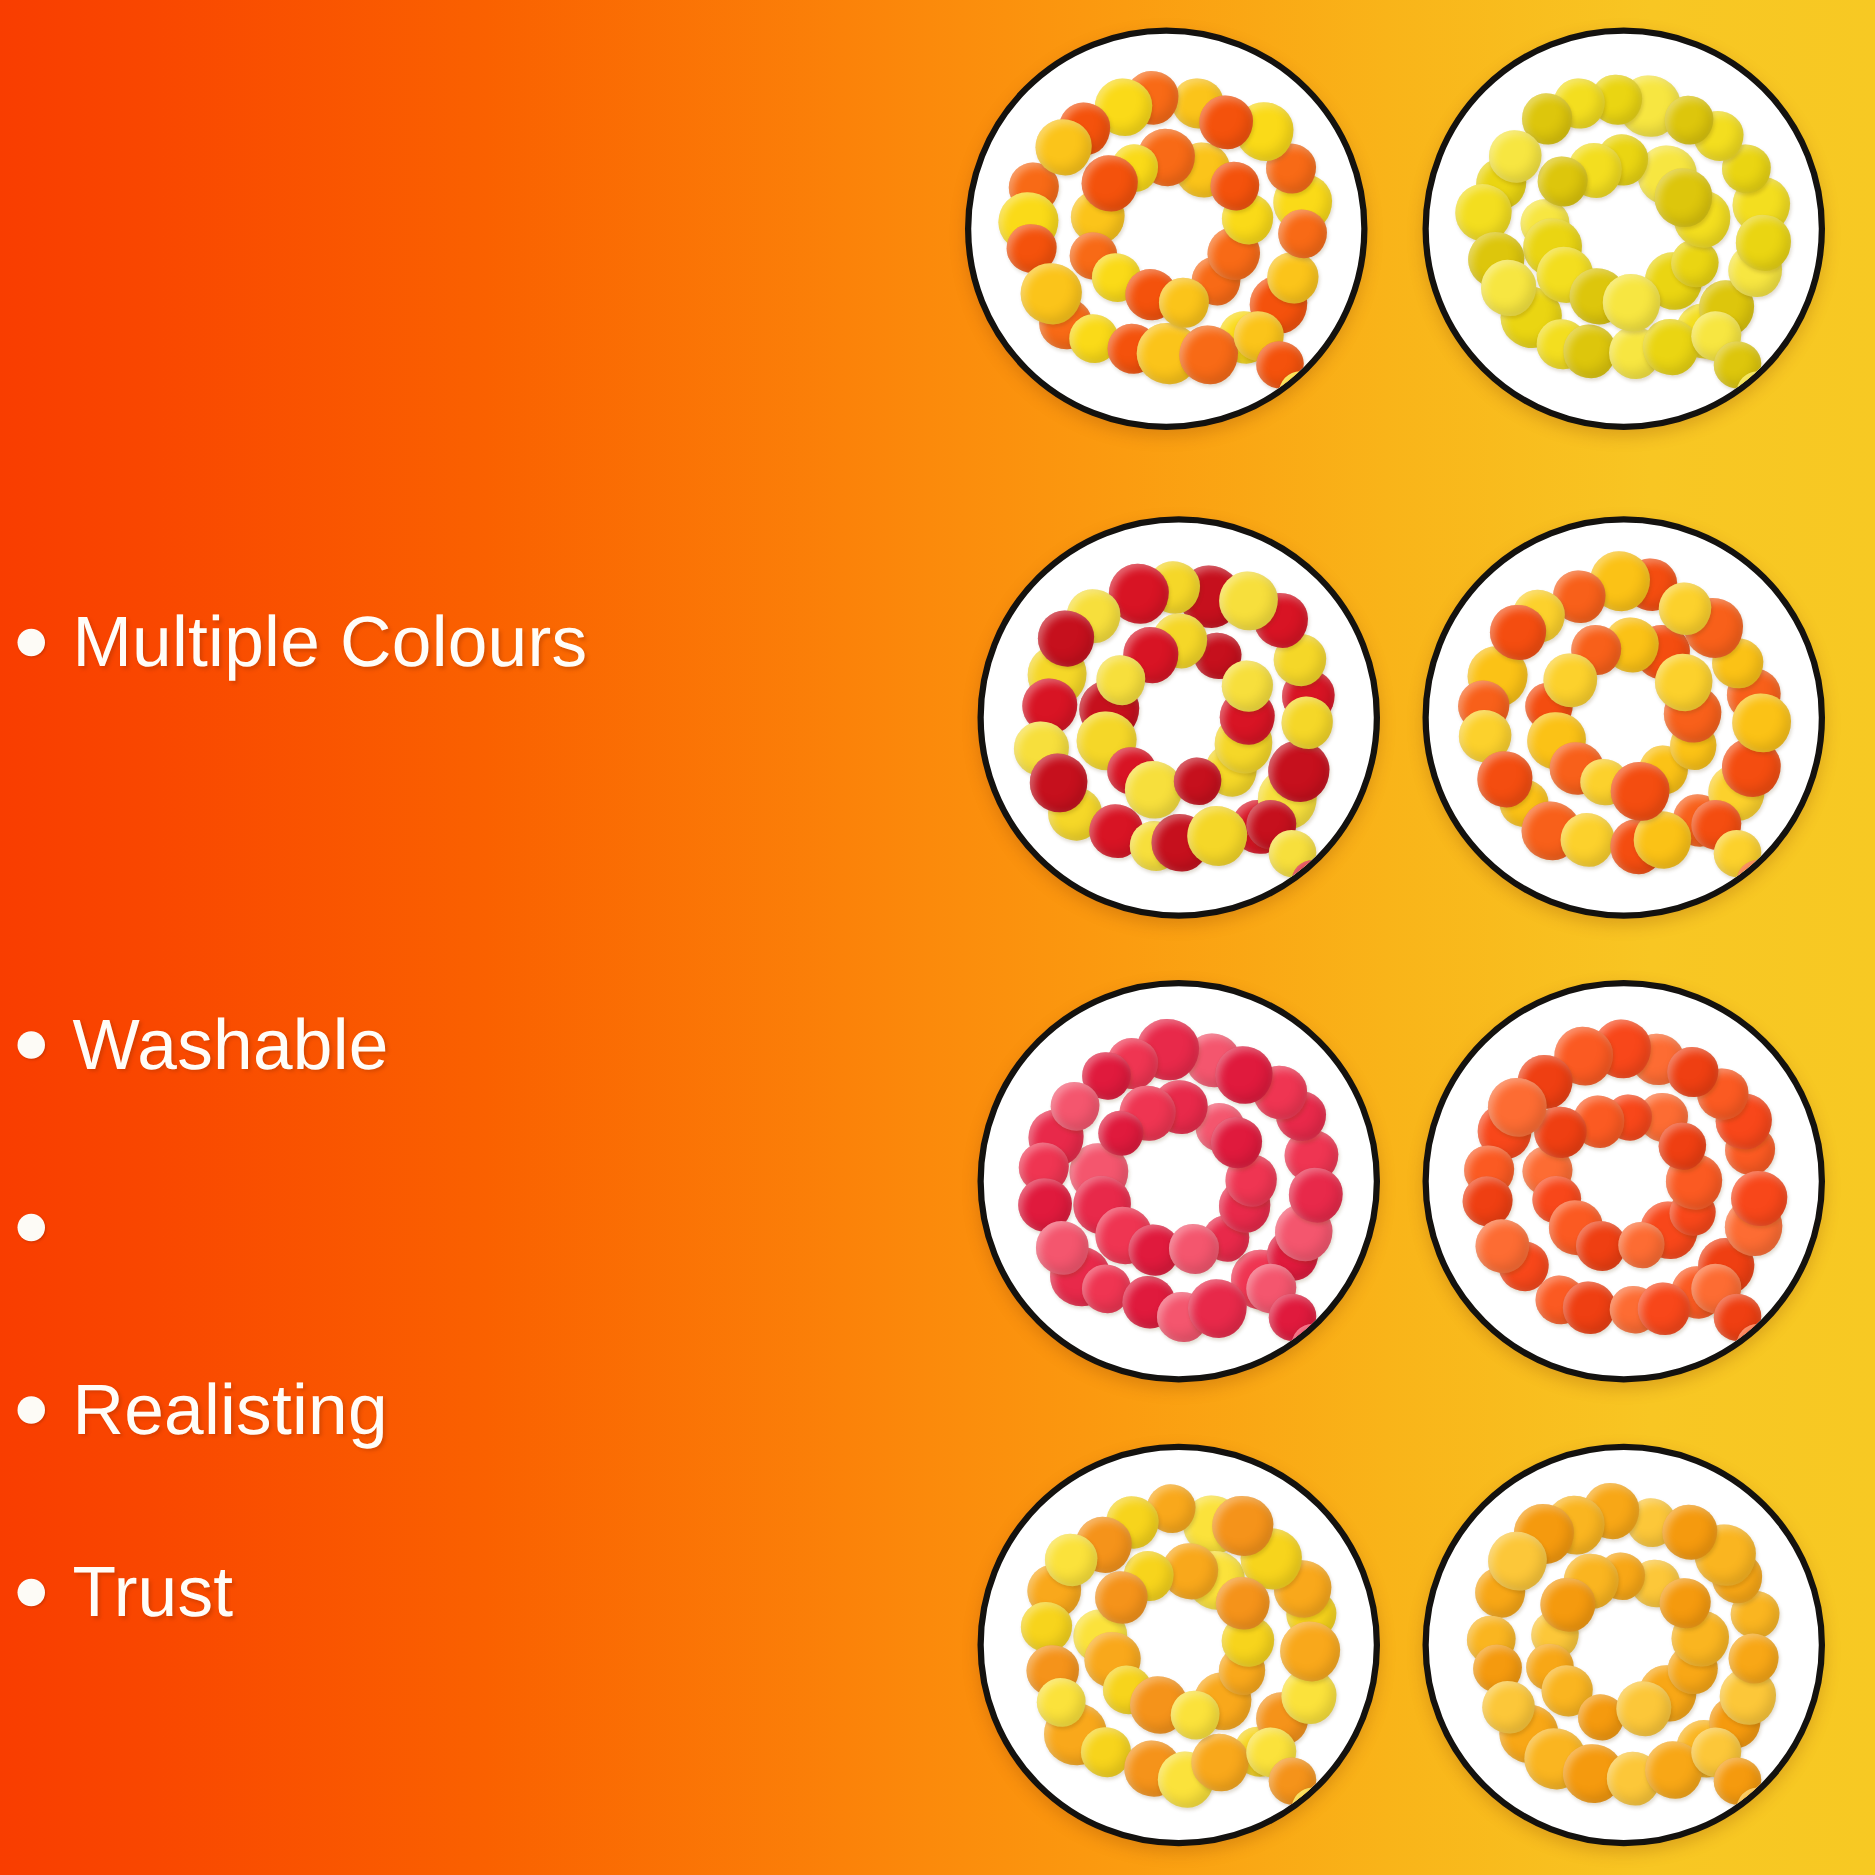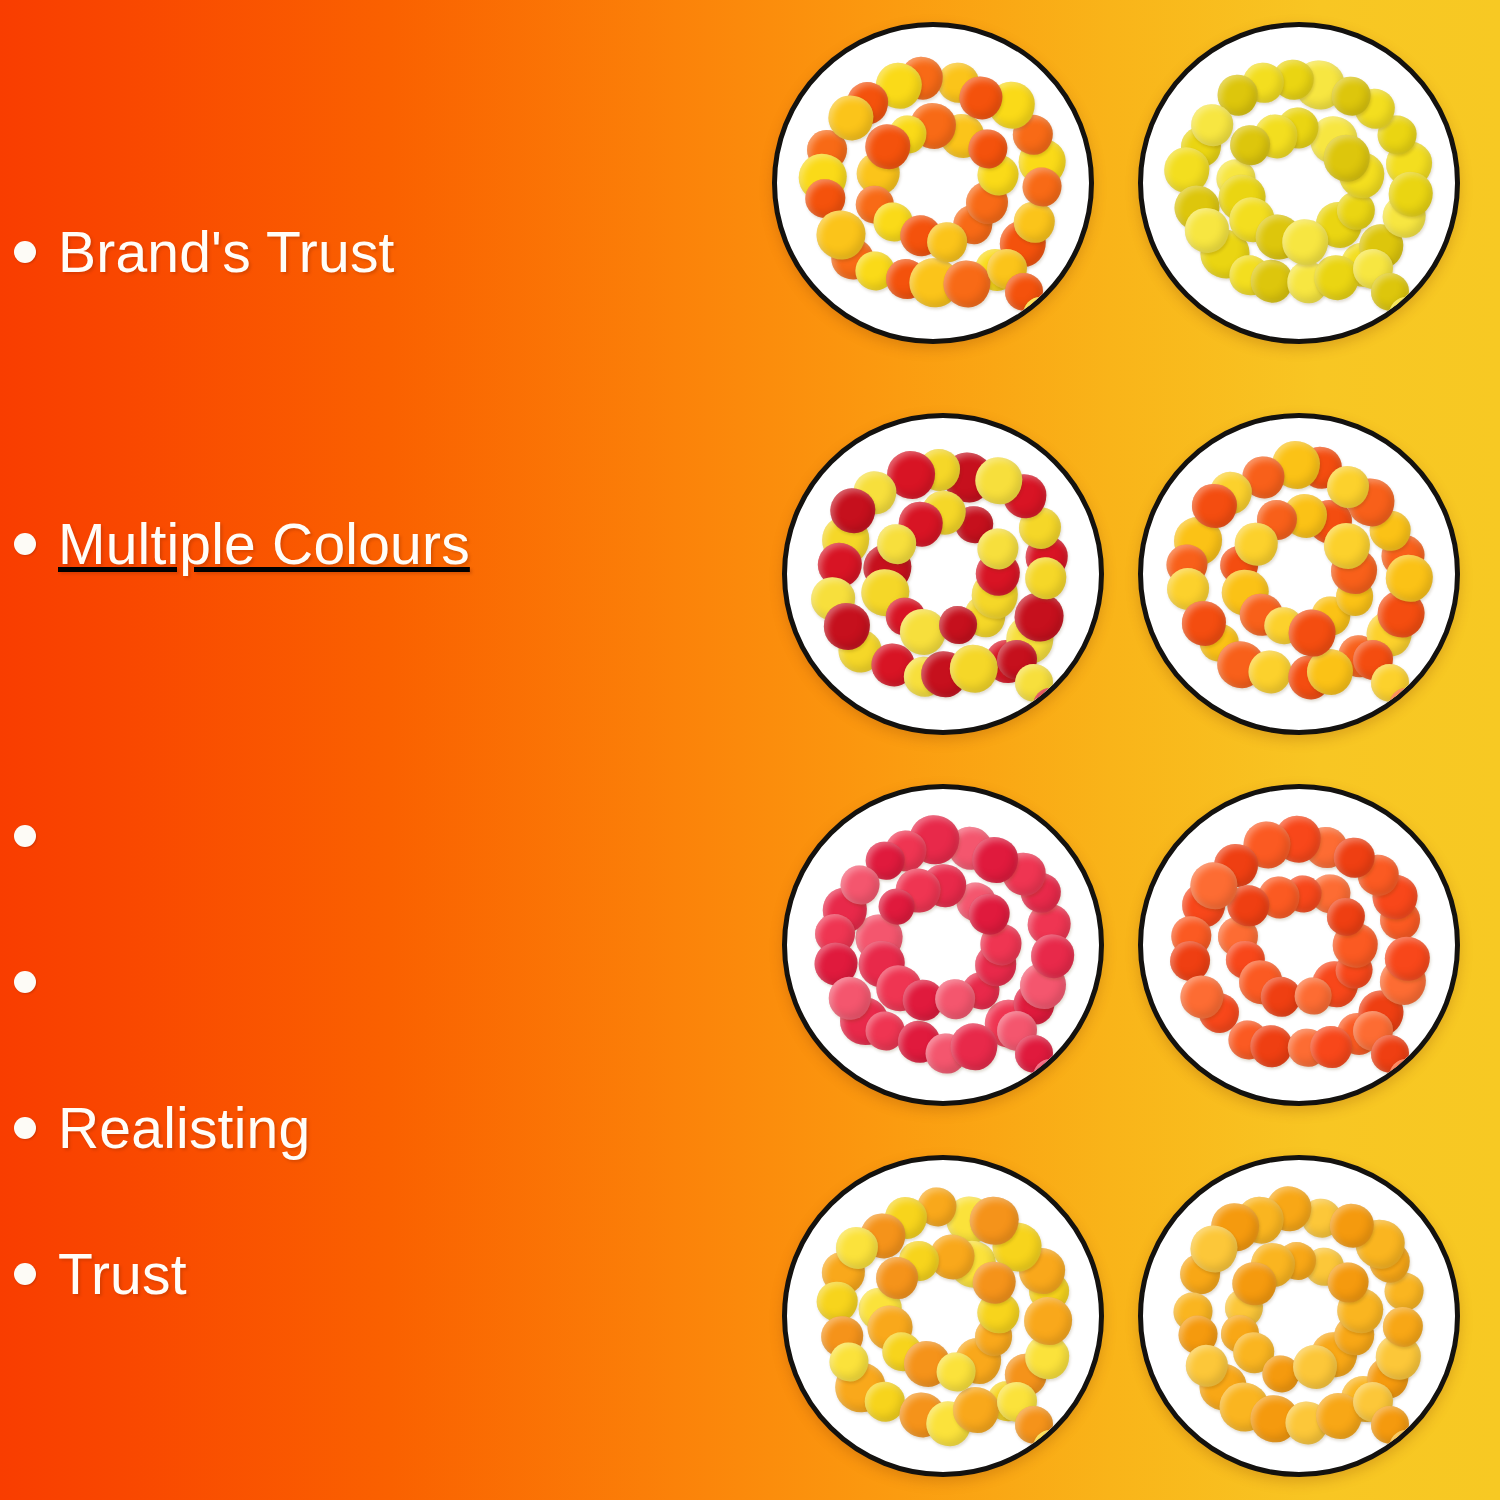--- a/index.html
+++ b/index.html
@@ -102,30 +102,27 @@
     border-radius: 3px;
     transform-origin: top center;
   }
 </style>
 </head>
 <body>
 
 <div id="page">
 
   <ul id="features">
-      <li class="feature-item" style="top: 217px;">
-        <span class="feature-bullet"></span>
-        <span class="feature-label">Brand's Trust</span>
-      </li>
-      <li class="feature-item" style="top: 509px; text-decoration: underline;">
+      <li class="feature-item" style="top: 479px;">
         <span class="feature-bullet"></span>
         <span class="feature-label">Multiple Colours</span>
       </li>
       <li class="feature-item" style="top: 801px;">
         <span class="feature-bullet"></span>
+        <span class="feature-label">Washable</span>
       </li>
       <li class="feature-item" style="top: 947px;">
         <span class="feature-bullet"></span>
       </li>
       <li class="feature-item" style="top: 1093px;">
         <span class="feature-bullet"></span>
         <span class="feature-label">Realisting</span>
       </li>
       <li class="feature-item" style="top: 1239px;">
         <span class="feature-bullet"></span>

